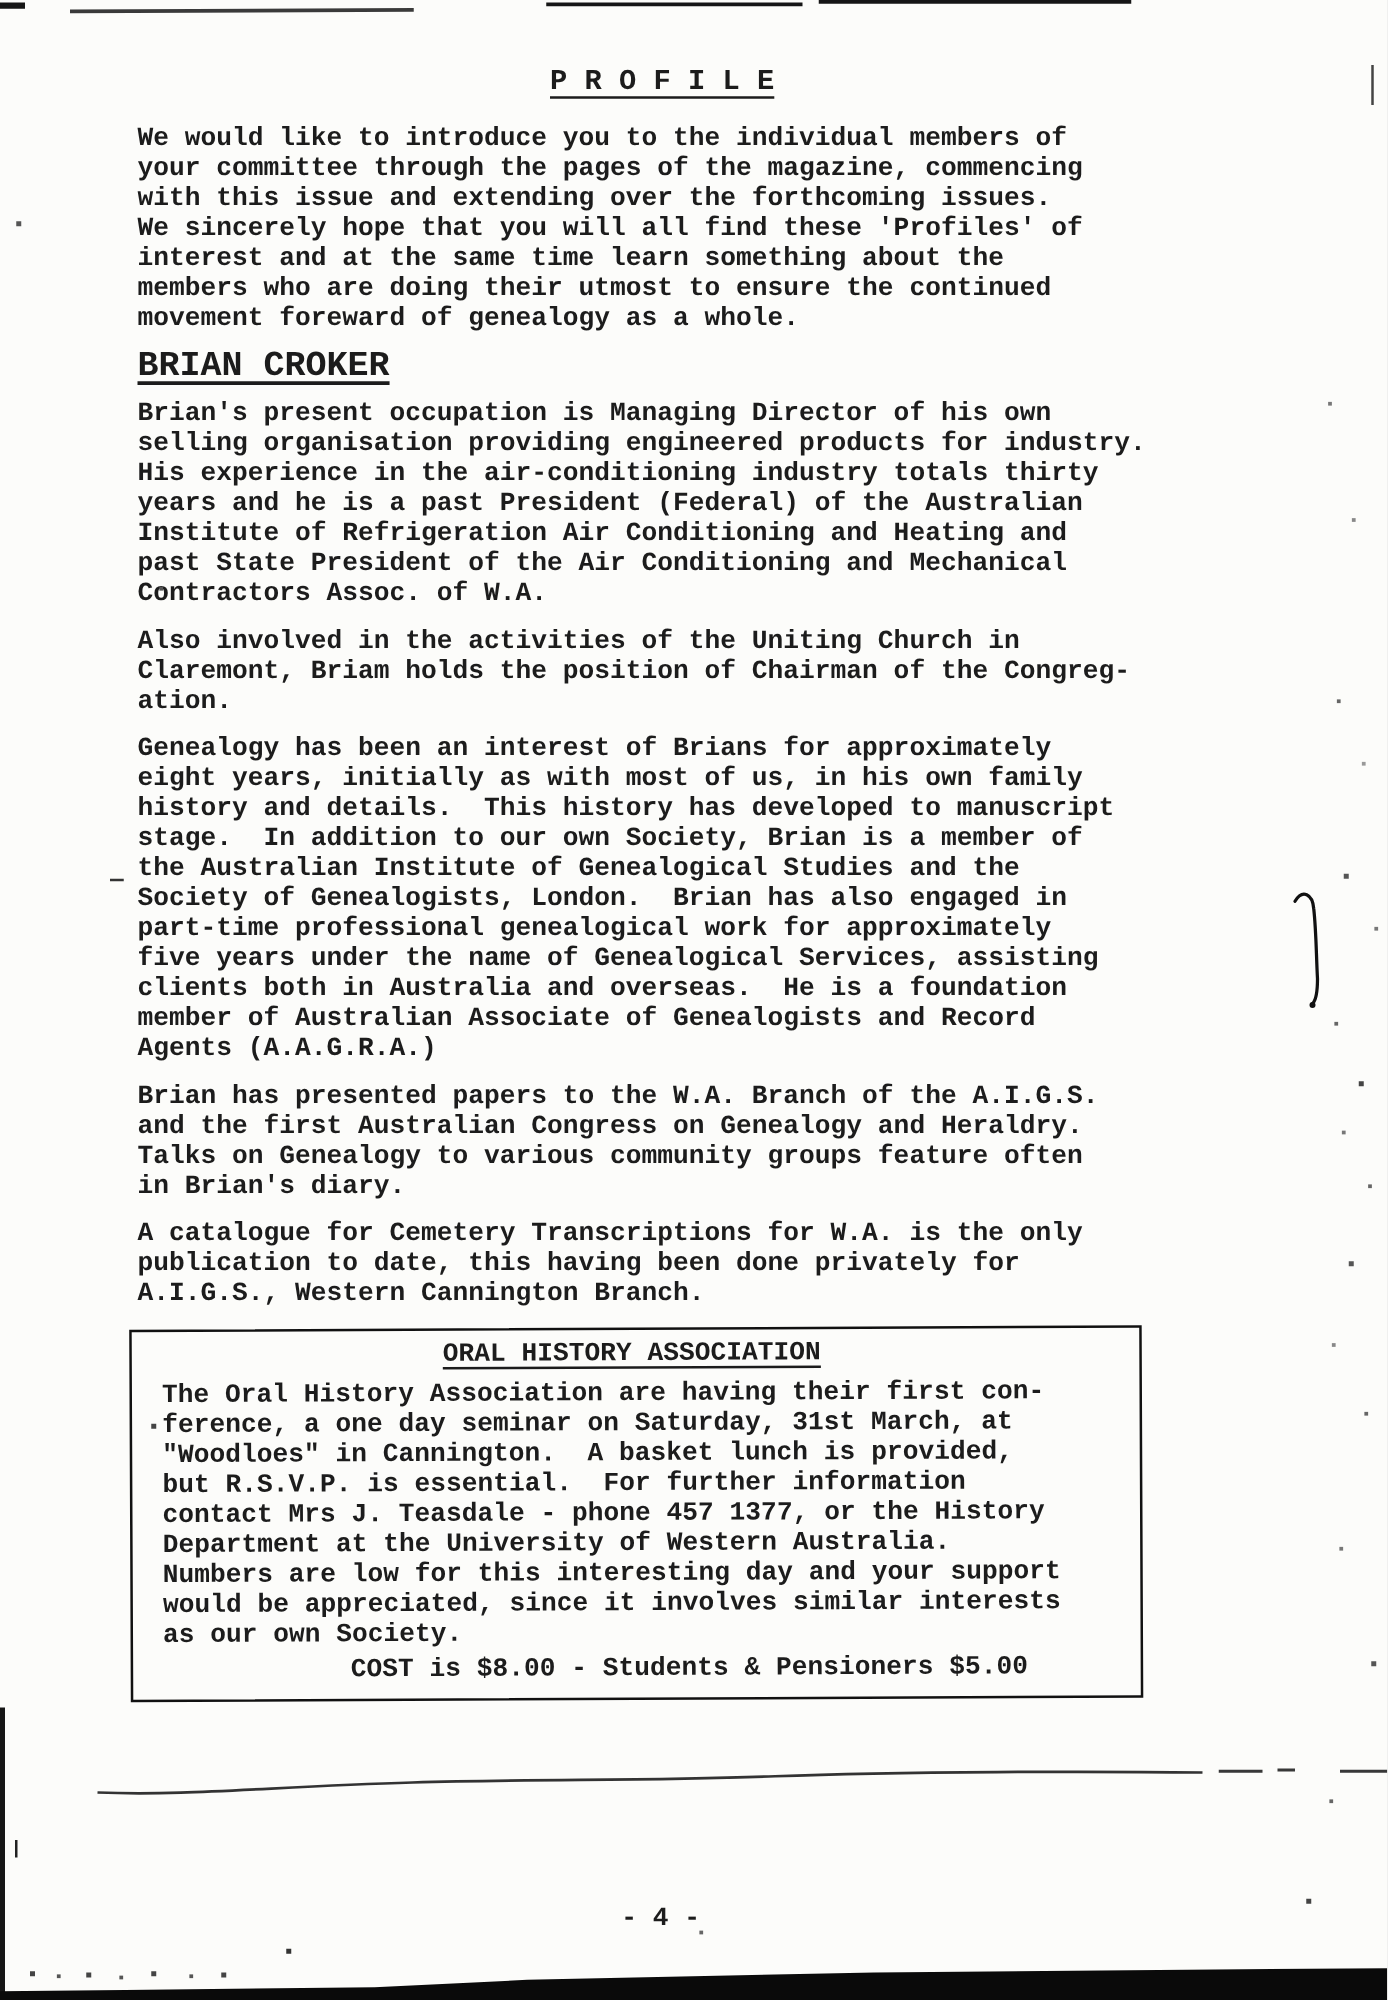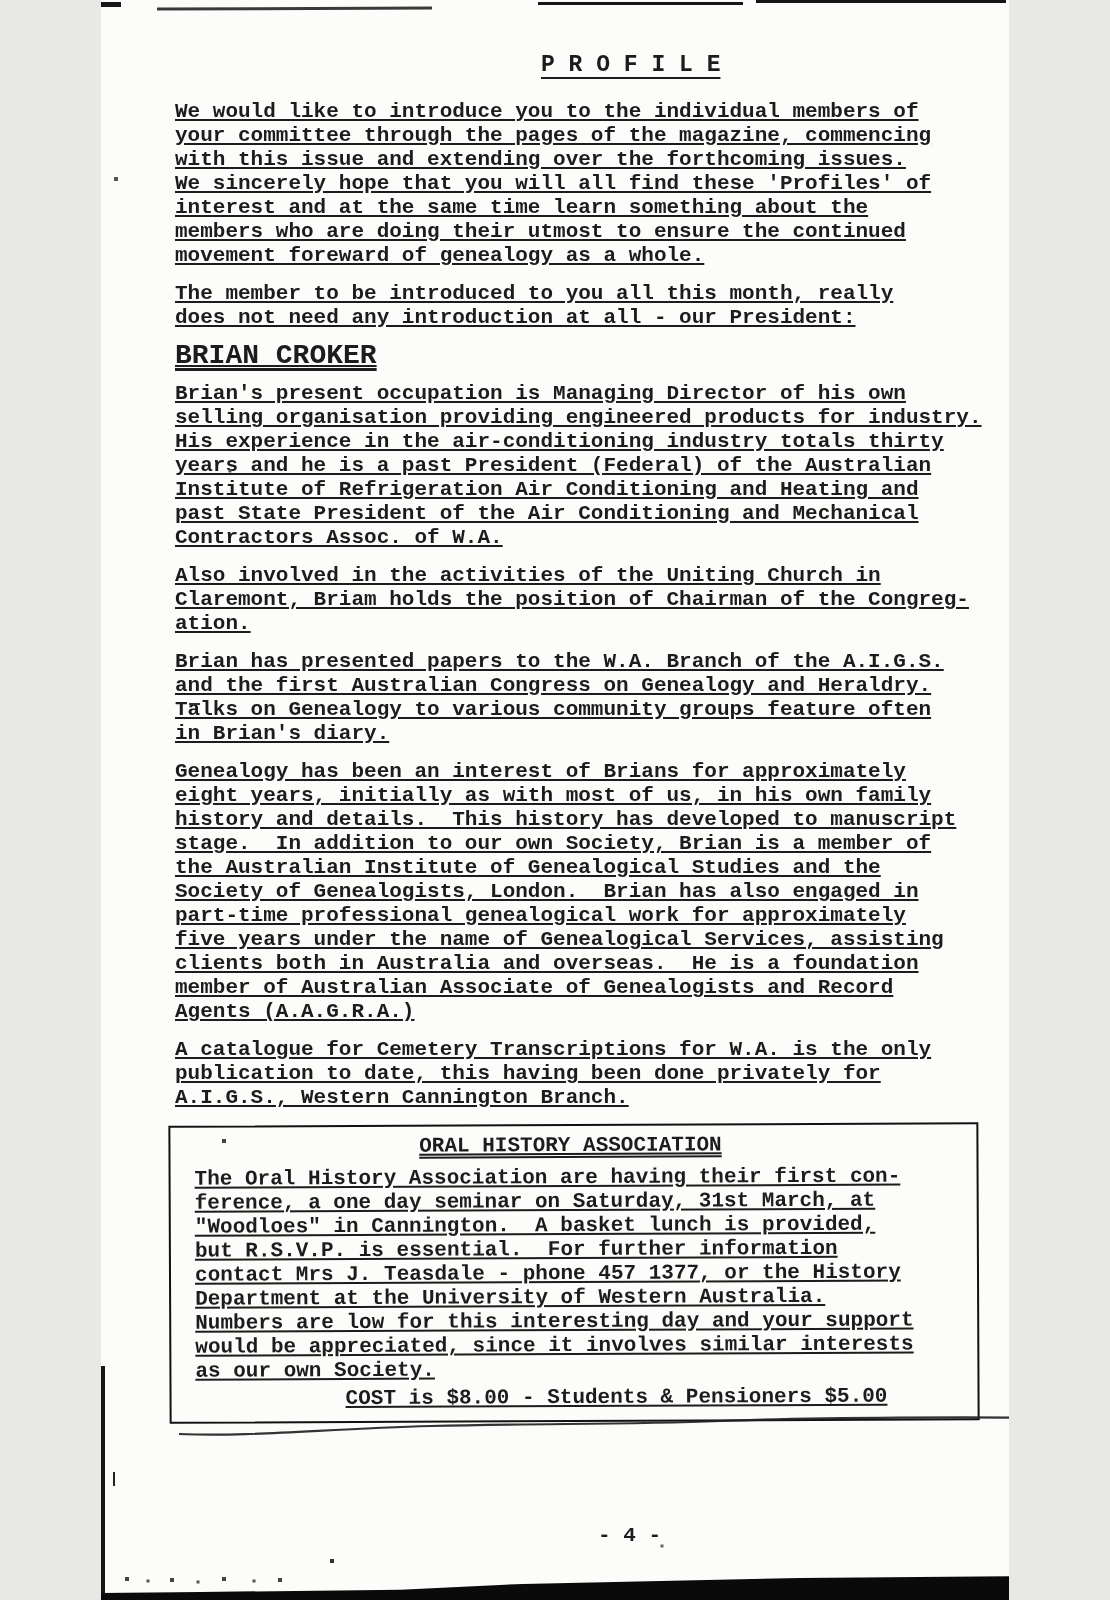--- a/index.html
+++ b/index.html
@@ -1,42 +1,41 @@
 <!DOCTYPE html>
 <html><head>
 <meta charset="utf-8">
 <style>
   html,body{margin:0;padding:0;background:#e8e8e6;}
   .page{
     position:relative;
-    width:908px;height:1600px;
+    width:1110px;height:1600px;
     margin:0 auto;
     background:#fcfcfa;
     overflow:hidden;
     font-family:"Liberation Mono","DejaVu Sans Mono",monospace;
     font-weight:700;
     color:#1c1c1c;
   }
   .title{
     display:block;
     margin:50px 0 20px 440px;
     font-size:23px;
     line-height:30px;
     font-weight:700;
     text-decoration:underline;
     text-underline-offset:6px;
     text-decoration-thickness:2px;
     white-space:pre;
   }
   .col{
-    margin-left:74px;
+    margin-left:110px;
     width:860px;
     font-size:21px;
     line-height:24px;
-    text-decoration:underline;
   }
   .para{
     margin:0 0 14px 0;
     white-space:pre;
   }
   .subhead{
     margin:0 0 14px 0;
     font-size:28px;
     line-height:24px;
     font-weight:700;
@@ -93,50 +92,48 @@
   <h1 class="title">P R O F I L E</h1>
 
   <div class="col">
     <p class="para">We would like to introduce you to the individual members of
 your committee through the pages of the magazine, commencing
 with this issue and extending over the forthcoming issues.
 We sincerely hope that you will all find these 'Profiles' of
 interest and at the same time learn something about the
 members who are doing their utmost to ensure the continued
 movement foreward of genealogy as a whole.</p>
-    <p class="para">The member to be introduced to you all this month, really
-does not need any introduction at all - our President:</p>
 
     <h2 class="subhead">BRIAN CROKER</h2>
 
     <p class="para">Brian's present occupation is Managing Director of his own
 selling organisation providing engineered products for industry.
 His experience in the air-conditioning industry totals thirty
 years and he is a past President (Federal) of the Australian
 Institute of Refrigeration Air Conditioning and Heating and
 past State President of the Air Conditioning and Mechanical
 Contractors Assoc. of W.A.</p>
     <p class="para">Also involved in the activities of the Uniting Church in
 Claremont, Briam holds the position of Chairman of the Congreg-
 ation.</p>
-    <p class="para">Brian has presented papers to the W.A. Branch of the A.I.G.S.
-and the first Australian Congress on Genealogy and Heraldry.
-Talks on Genealogy to various community groups feature often
-in Brian's diary.</p>
     <p class="para">Genealogy has been an interest of Brians for approximately
 eight years, initially as with most of us, in his own family
 history and details.  This history has developed to manuscript
 stage.  In addition to our own Society, Brian is a member of
 the Australian Institute of Genealogical Studies and the
 Society of Genealogists, London.  Brian has also engaged in
 part-time professional genealogical work for approximately
 five years under the name of Genealogical Services, assisting
 clients both in Australia and overseas.  He is a foundation
 member of Australian Associate of Genealogists and Record
 Agents (A.A.G.R.A.)</p>
+    <p class="para">Brian has presented papers to the W.A. Branch of the A.I.G.S.
+and the first Australian Congress on Genealogy and Heraldry.
+Talks on Genealogy to various community groups feature often
+in Brian's diary.</p>
     <p class="para">A catalogue for Cemetery Transcriptions for W.A. is the only
 publication to date, this having been done privately for
 A.I.G.S., Western Cannington Branch.</p>
 
     <div class="notice-box">
       <div class="box-head">ORAL HISTORY ASSOCIATION</div>
       <div class="box-line">The Oral History Association are having their first con-</div>
       <div class="box-line">ference, a one day seminar on Saturday, 31st March, at</div>
       <div class="box-line">"Woodloes" in Cannington.  A basket lunch is provided,</div>
       <div class="box-line">but R.S.V.P. is essential.  For further information</div>

